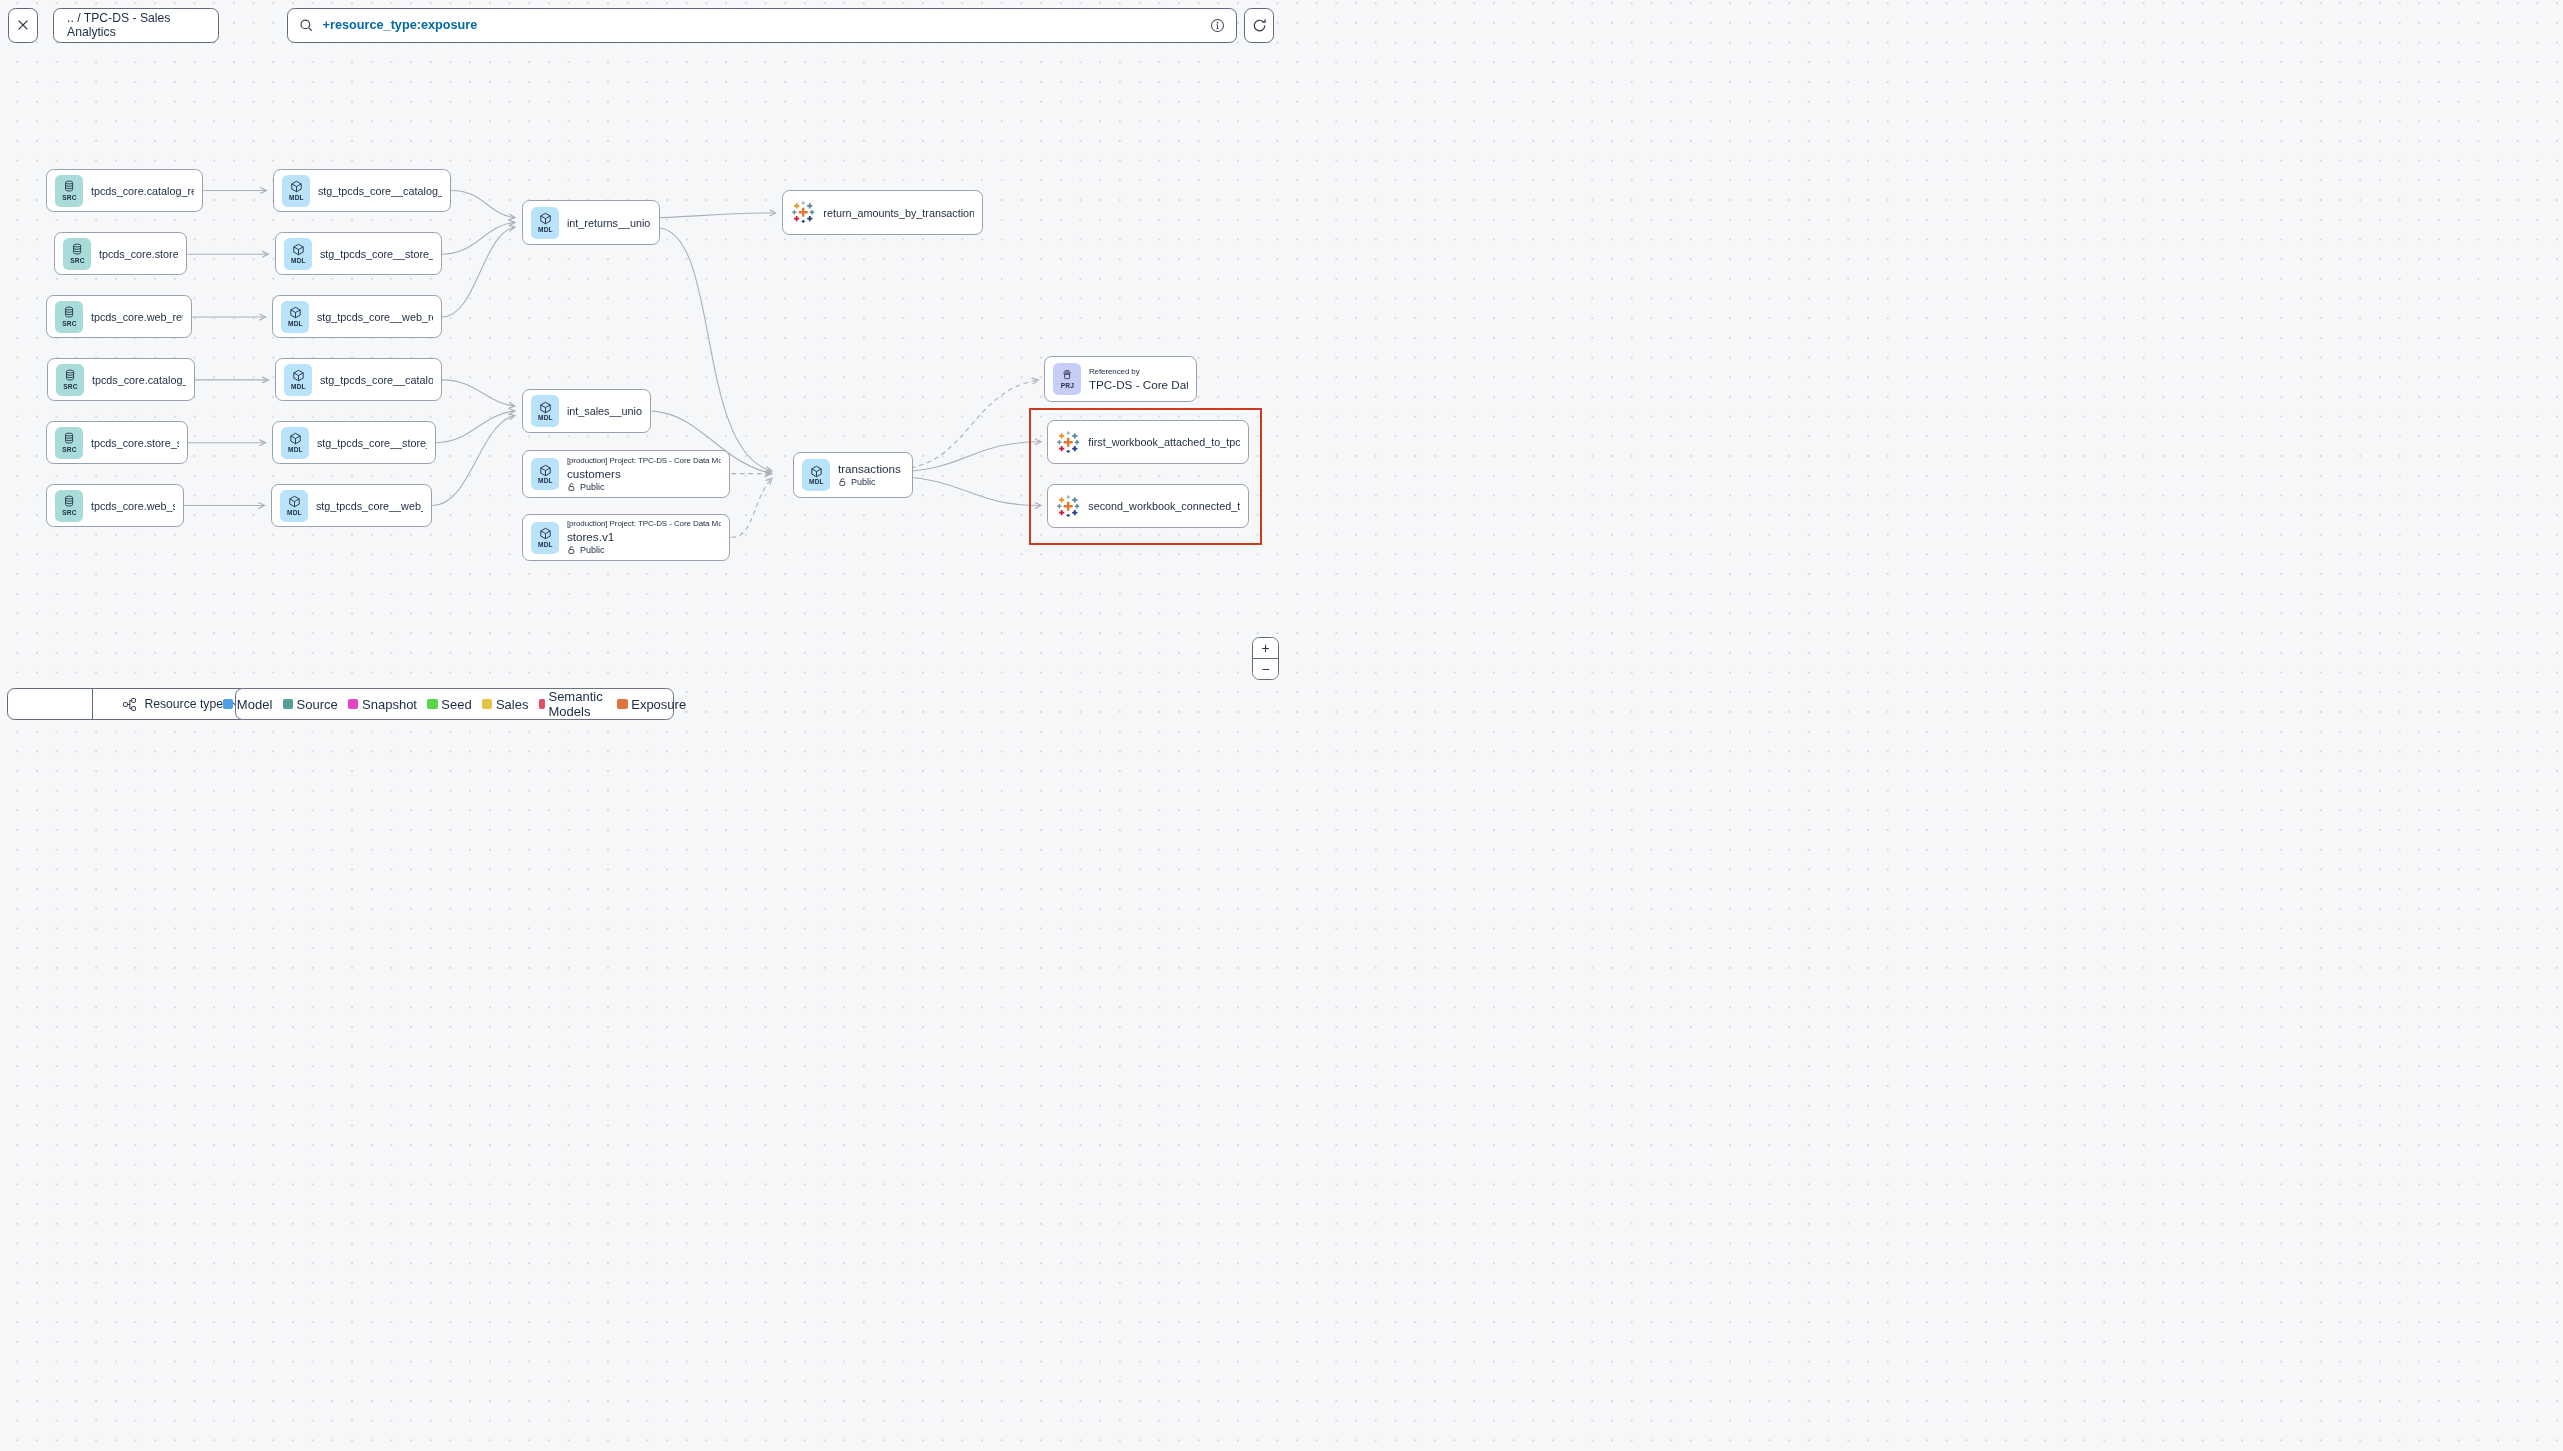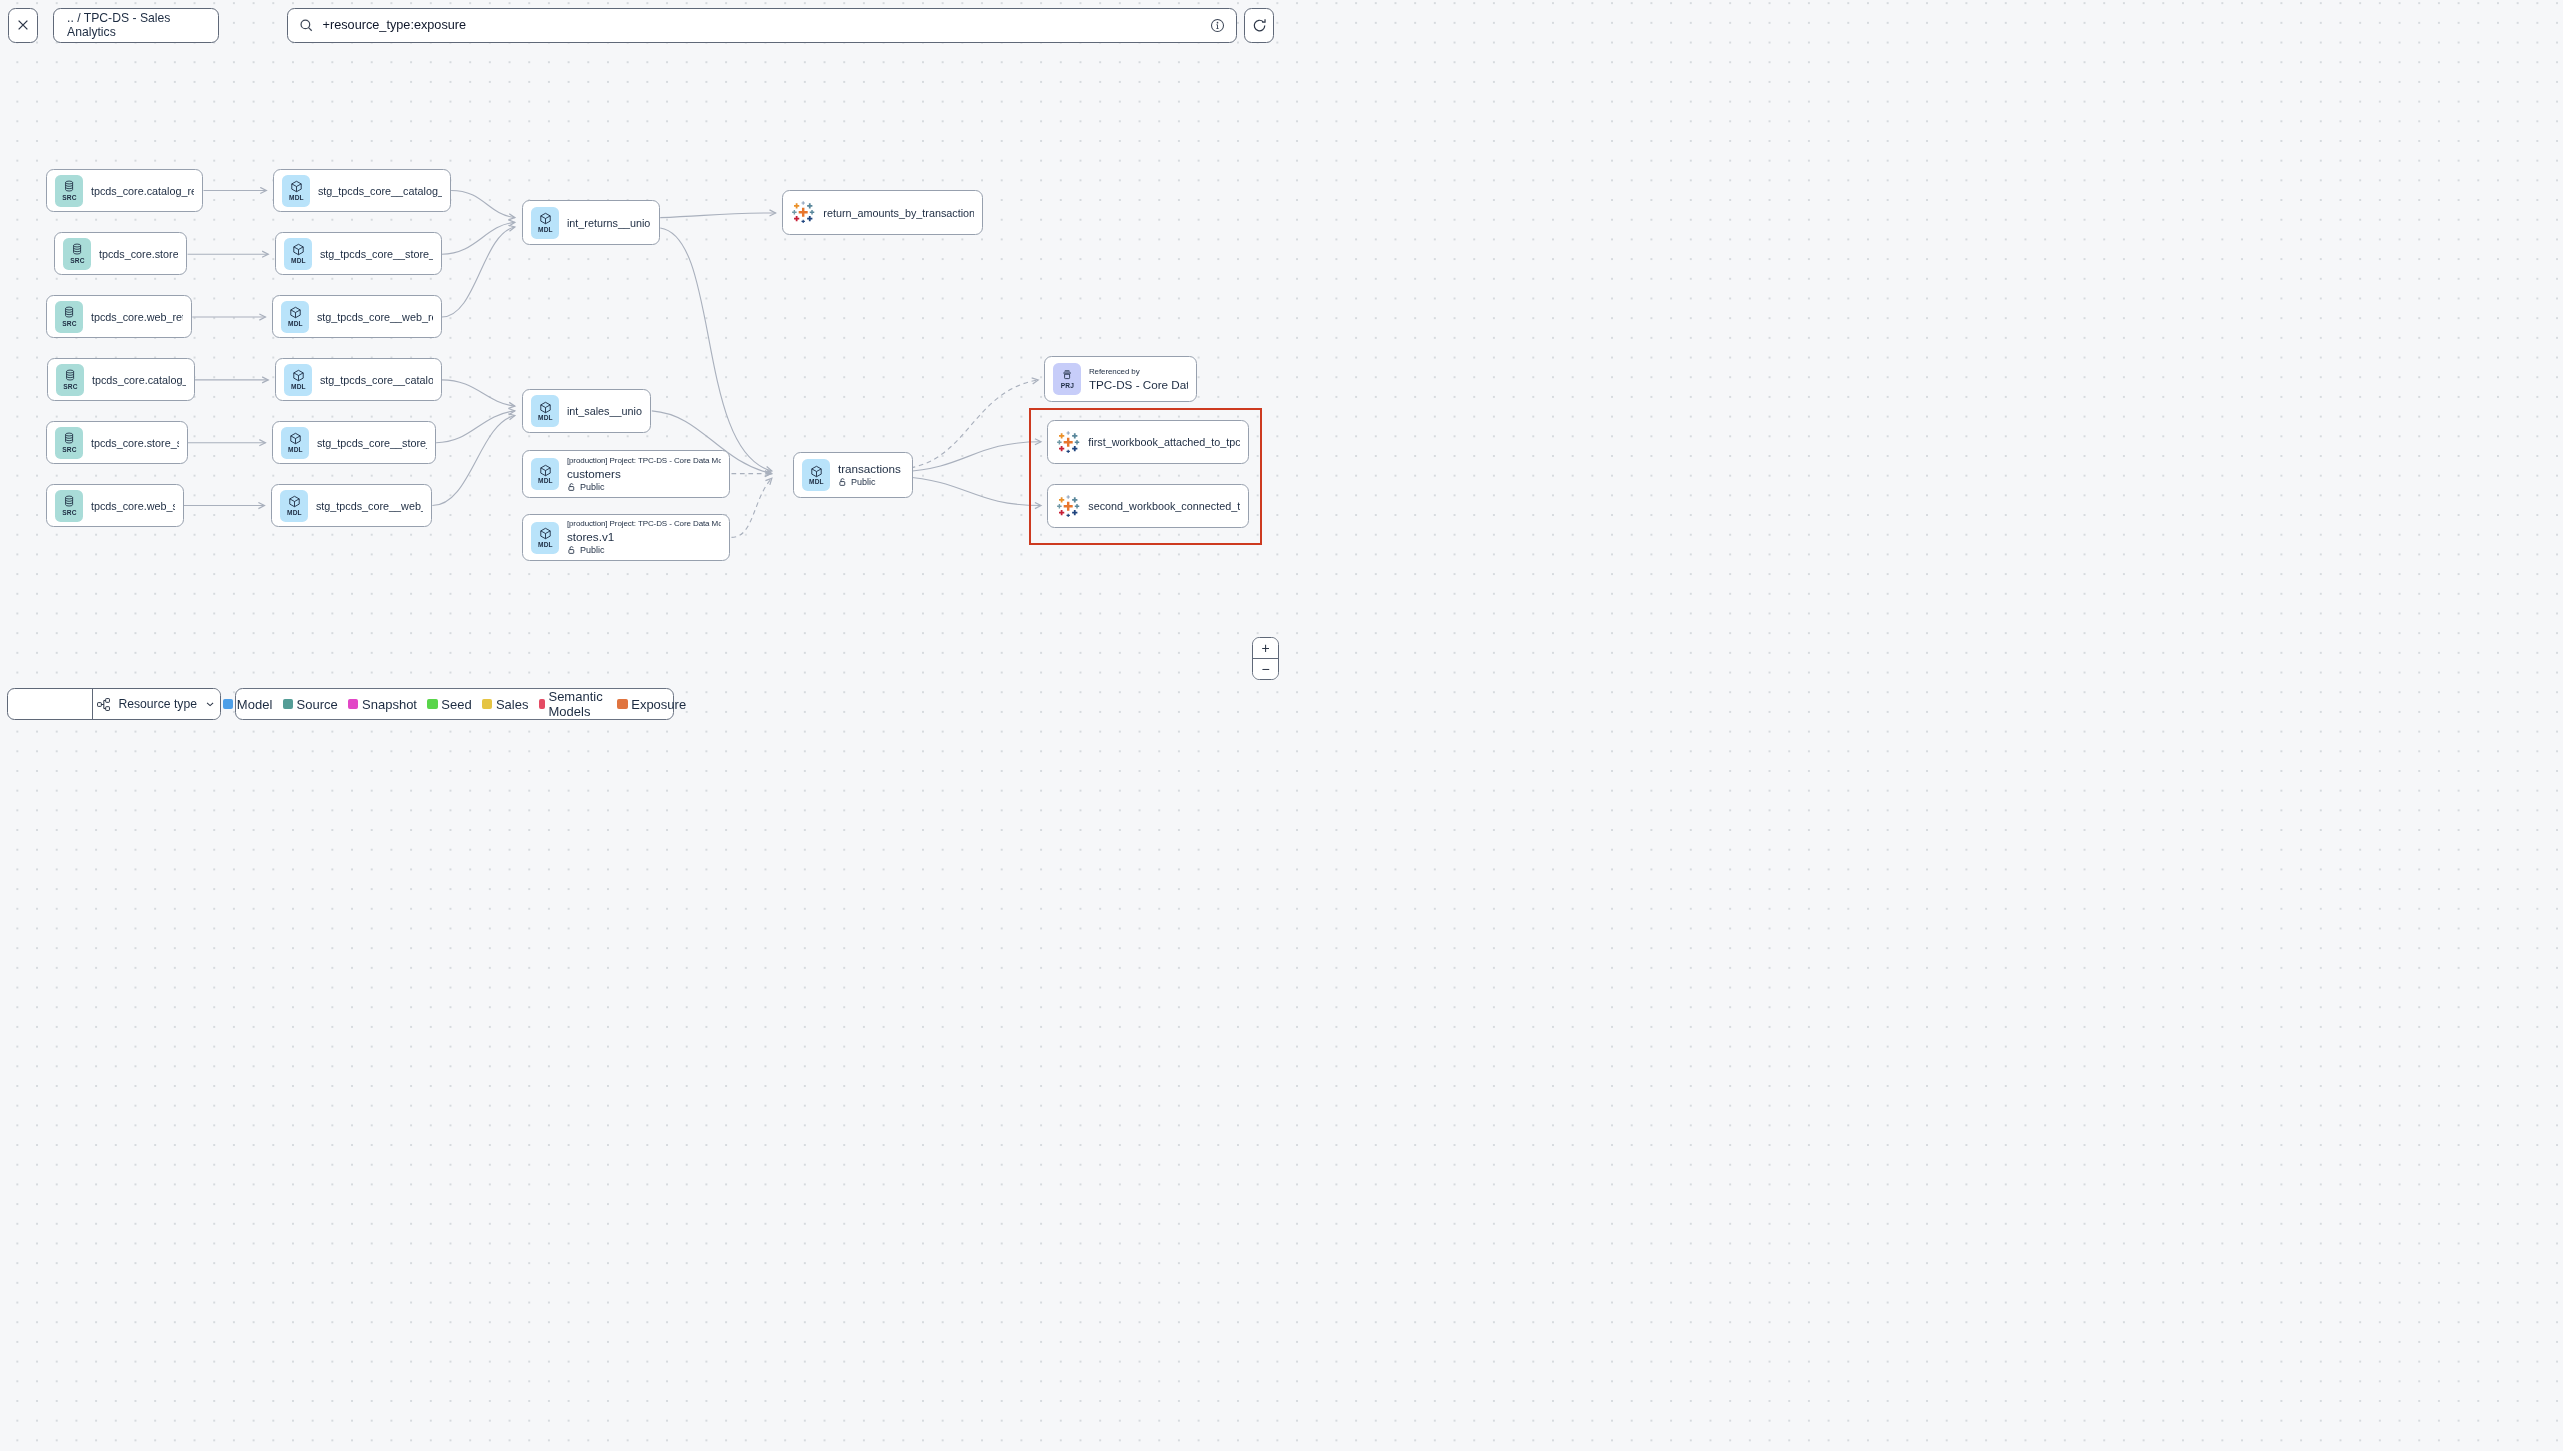--- a/index.html
+++ b/index.html
@@ -13,21 +13,21 @@
   .panel{
     position:absolute;background:#fff;border:0.9px solid #5f6878;border-radius:7.5px;
     box-sizing:border-box;display:flex;align-items:center;
   }
   
   .btn-sq{justify-content:center;cursor:pointer;}
   .breadcrumb{padding:0 13px;font-size:12.2px;justify-content:center;}
   .searchbar{padding:0 11.2px;gap:8.4px;}
   .searchbar input{
     flex:1;border:none;outline:none;font-family:"Liberation Sans",sans-serif;
-    font-size:12.7px;color:#0f172a;background:transparent;padding:0;
+    font-size:12.7px;color:#0369a1;background:transparent;padding:0;font-weight:bold;
   }
   
   .node{
     position:absolute;background:#fff;border:0.9px solid #97a0ae;border-radius:7.5px;
     box-sizing:border-box;display:flex;align-items:center;gap:7.5px;padding:0 8.4px;
     cursor:pointer;
   }
   .node .label{font-size:10.8px;white-space:nowrap;overflow:hidden;}
   .badge{
     width:28px;height:32px;min-width:28px;border-radius:5.6px;display:flex;flex-direction:column;
@@ -53,21 +53,21 @@
   
   .pillgroup{
     position:absolute;left:6.6px;top:688px;height:32px;display:flex;border:0.9px solid #5f6878;
     border-radius:7.5px;overflow:hidden;background:#fff;box-sizing:border-box;
   }
   .lenses{
     background:#2a5b50;color:#fff;display:flex;align-items:center;gap:6.6px;
     padding:0 12.2px;font-size:12.2px;cursor:pointer;margin-top:47px;
   }
   .restype{
-    display:flex;align-items:center;gap:7.5px;padding:0 3px;font-size:12.2px;cursor:pointer;
+    display:flex;align-items:center;gap:7.5px;padding:0 29px;font-size:12.2px;cursor:pointer;
     border-left:0.9px solid #5f6878;background:#fff;
   }
   .legend{
     position:absolute;left:235px;top:688px;width:439px;height:32px;background:#fff;
     border:0.9px solid #6a7383;border-radius:7.5px;box-sizing:border-box;
     display:flex;align-items:center;justify-content:center;
   }
   .legend-items{display:flex;align-items:center;gap:10.3px;}
   .legend-item{display:flex;align-items:center;gap:3.7px;font-size:13px;}
   .legend-swatch{width:10.3px;height:10.3px;border-radius:1.9px;display:inline-block;}

